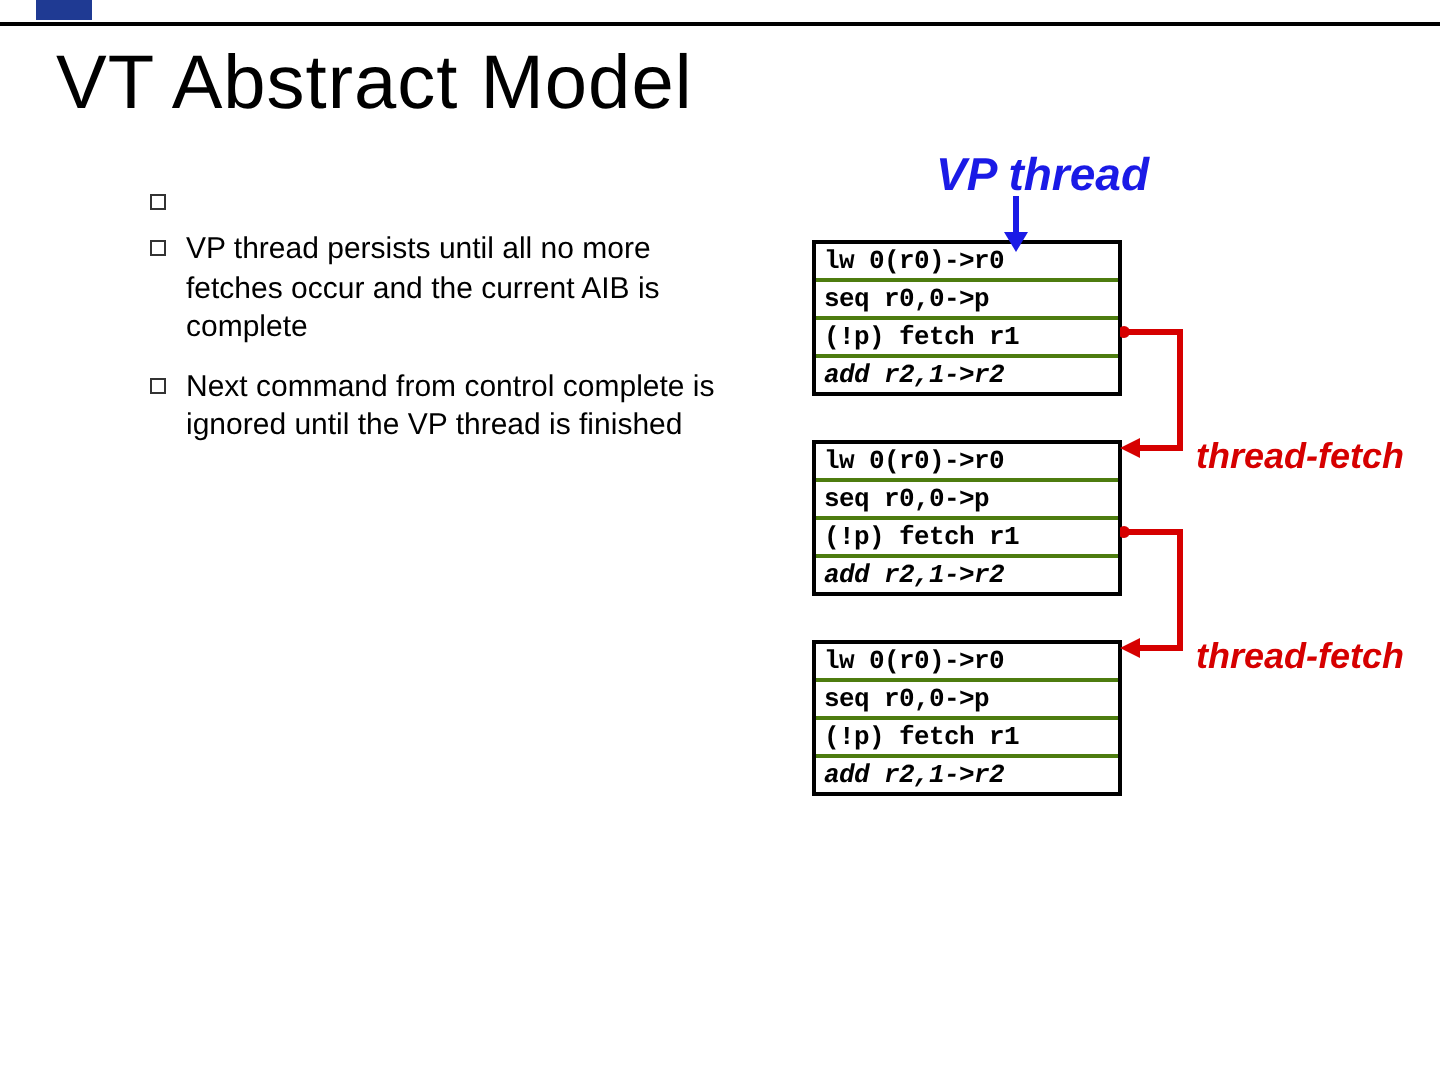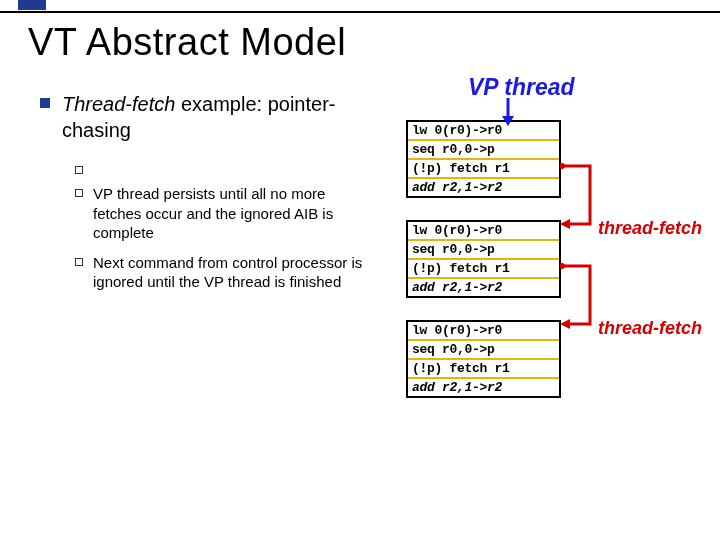--- a/index.html
+++ b/index.html
@@ -110,21 +110,21 @@
     width: 155px;
     background: #fff;
     margin-bottom: 22px;
     position: relative;
   }
   .code-line {
     font-family: "Courier New", monospace;
     font-weight: bold;
     font-size: 13px;
     padding: 1px 4px;
-    border-bottom: 2px solid #eab308;
+    border-bottom: 2px solid #4d7c0f;
     white-space: nowrap;
     letter-spacing: -0.3px;
   }
   .code-line:last-child { border-bottom: none; font-style: italic; }
   .arrow-fetch {
     position: absolute;
     pointer-events: none;
   }
 </style>
 </head>
@@ -134,41 +134,35 @@
   <div class="accent"></div>
 </div>
 
 <h1 class="slide-title">VT Abstract Model</h1>
 
 <div class="vp-label">VP thread</div>
 
 <div class="content">
   <div class="left-col">
 
-    <div class="bullet-l1">
-      <div class="sq"></div>
-      <div class="txt">
-        <span class="em">Thread-fetch</span><span> example: pointer-chasing</span>
-      </div>
-    </div>
 
     <div class="l2-wrap">
       <div class="bullet-l2">
         <div class="sq"></div>
       </div>
       <div class="bullet-l2">
         <div class="sq"></div>
         <div class="txt">
-          <span class="em"></span><span>VP thread persists until all no more fetches occur and the ignored AIB is complete</span>
+          <span class="em"></span><span>VP thread persists until all no more fetches occur and the current AIB is complete</span>
         </div>
       </div>
       <div class="bullet-l2">
         <div class="sq"></div>
         <div class="txt">
-          <span class="em"></span><span>Next command from control processor is ignored until the VP thread is finished</span>
+          <span class="em"></span><span>Next command from control complete is ignored until the VP thread is finished</span>
         </div>
       </div>
     </div>
   </div>
 
   <div class="right-col">
 
     <div class="code-block" style="margin-left:6px;">
       <div class="code-line">lw 0(r0)-&gt;r0</div>
       <div class="code-line">seq r0,0-&gt;p</div>

